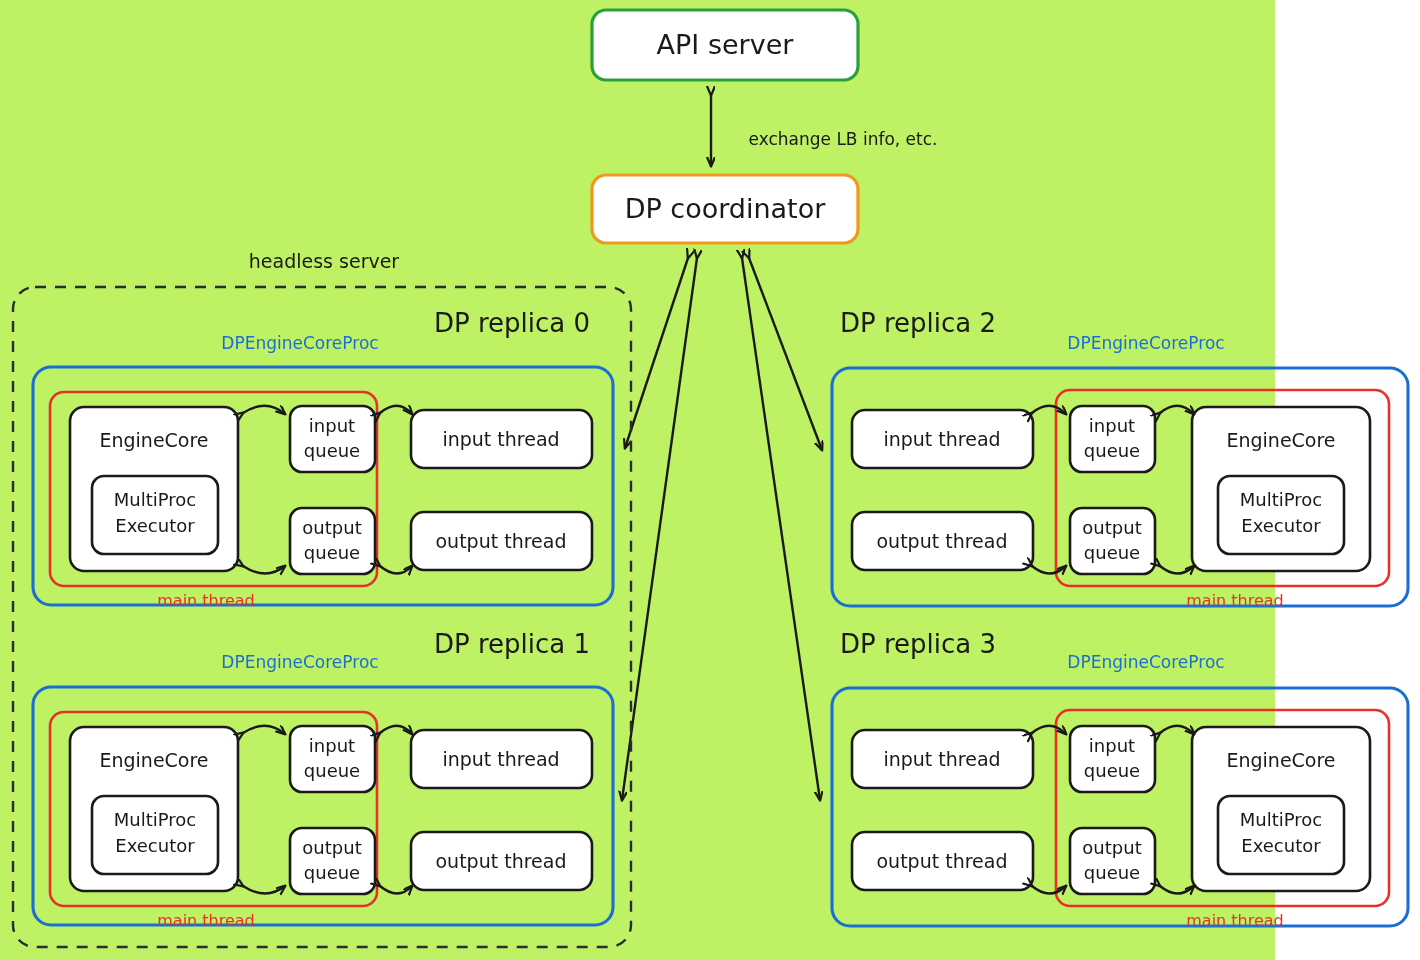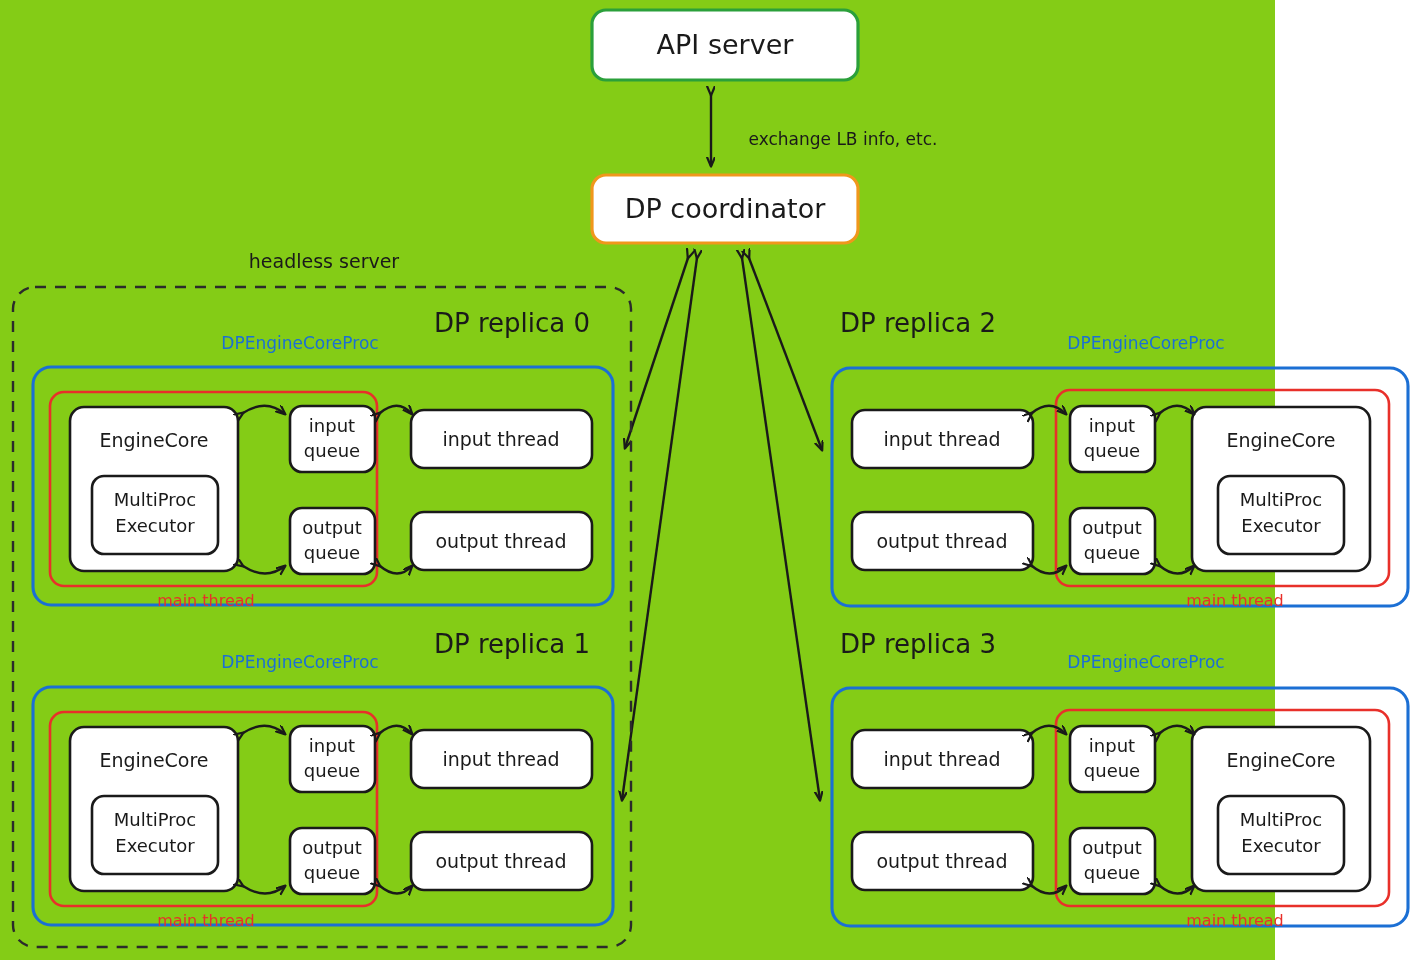--- a/index.html
+++ b/index.html
@@ -1,18 +1,18 @@
 <!DOCTYPE html>
 <html><head>
 <meta charset="utf-8">
 <style>
   html,body{margin:0;padding:0;background:#ffffff;}
   body{width:1420px;height:960px;overflow:hidden;
        font-family:"DejaVu Sans","Liberation Sans",sans-serif;}
-  #stage{position:relative;width:1275px;height:960px;background:#84cc16;}
+  #stage{position:relative;width:1275px;height:960px;background:#bef264;}
   svg#canvas{position:absolute;left:0;top:0;width:1420px;height:960px;}
   .lbl{font-family:"DejaVu Sans","Liberation Sans",sans-serif;
        fill:#1a1a1a;text-anchor:middle;dominant-baseline:middle;}
   .t-title{font-size:27px;}
   .t-replica{font-size:26px;}
   .t-box{font-size:19px;}
   .t-small{font-size:18px;}
   .t-note{font-size:17px;}
   .t-proc{font-size:17px;fill:#1b6fd4;}
   .t-main{font-size:16px;fill:#e8302a;}

